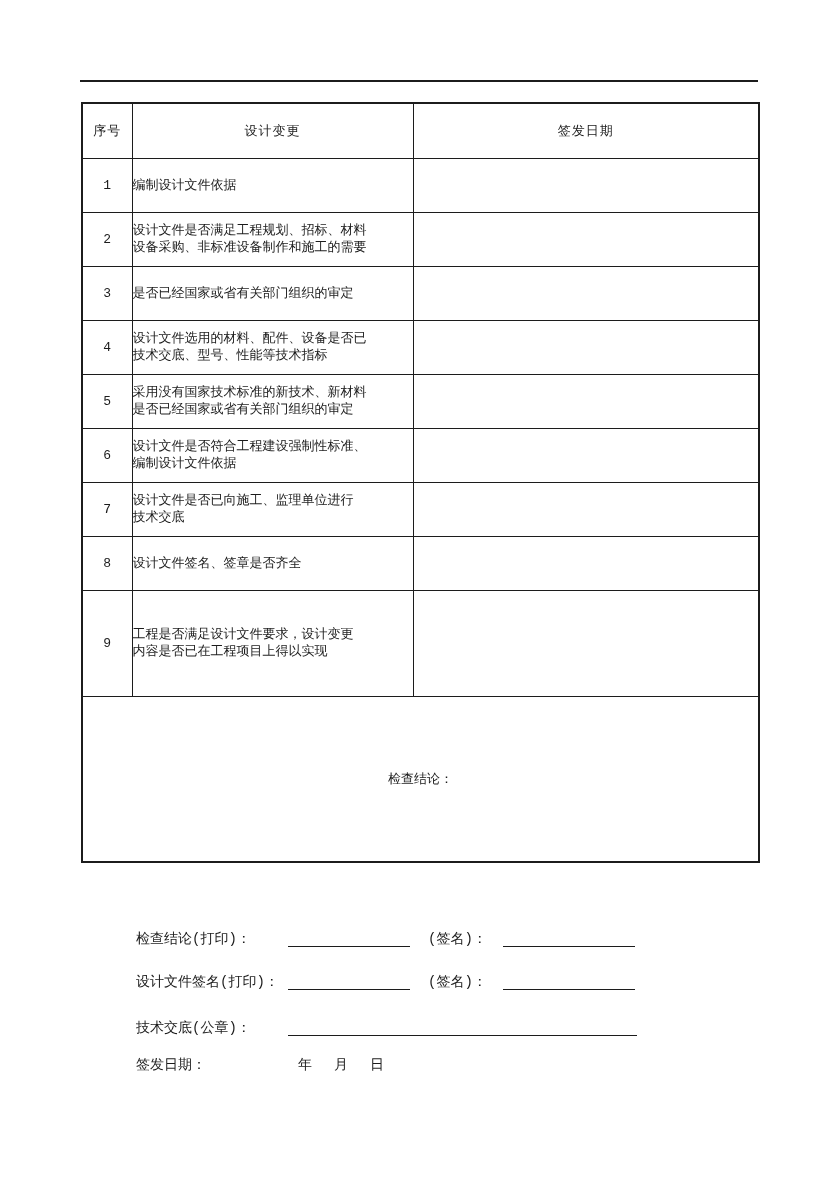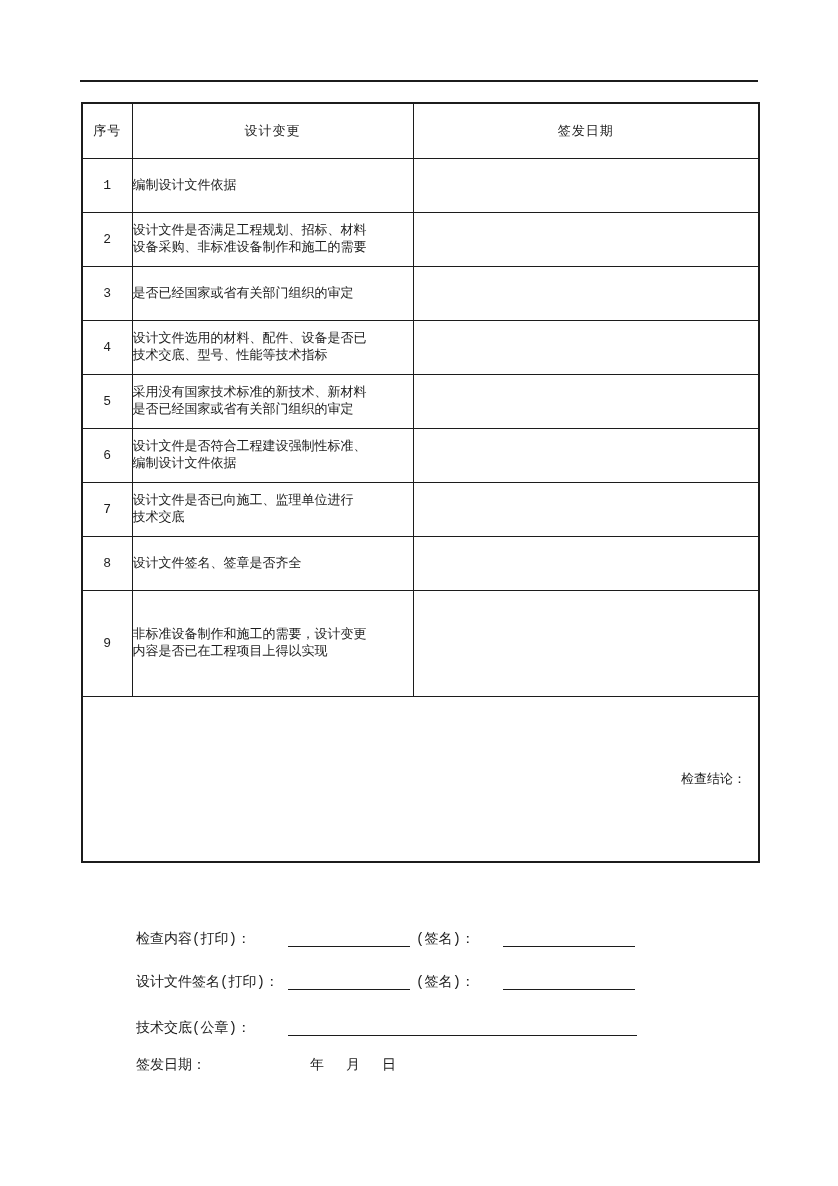--- a/index.html
+++ b/index.html
@@ -43,21 +43,21 @@
   td.c-no { text-align: center; }
   td.c-content {
     text-align: left;
     padding: 4px 8px 4px 0;
     line-height: 17px;
     white-space: pre-line;
   }
   tr.conclusion-row { height: 166px; }
   td.c-conclusion {
     vertical-align: top;
-    text-align: right;
+    text-align: center;
     padding: 13px 12px;
     font-size: 13px;
   }
   .sig-row {
     position: absolute;
     left: 136px;
     height: 18px;
     font-size: 14px;
     white-space: nowrap;
   }
@@ -67,24 +67,24 @@
     position: absolute;
     top: 0;
     height: 17px;
     border-bottom: 1px solid #1c1c1c;
   }
   .r1 { top: 930px; }
   .r2 { top: 973px; }
   .r3 { top: 1019px; }
   .r4 { top: 1056px; }
   .line-print { left: 152px; width: 122px; }
-  .sign-lab   { left: 280px; }
+  .sign-lab   { left: 292px; }
   .line-sign  { left: 367px; width: 132px; }
   .line-long  { left: 152px; width: 349px; }
-  .date-val   { left: 174px; letter-spacing: 4px; }
+  .date-val   { left: 162px; letter-spacing: 4px; }
 </style>
 </head>
 <body>
 
 <div class="page">
 
   <div class="top-rule"></div>
 
   <table class="check">
     <colgroup>
@@ -147,35 +147,35 @@
       </tr>
 
       <tr class="row">
         <td class="c-no">8</td>
         <td class="c-content">设计文件签名、签章是否齐全</td>
         <td class="c-status"></td>
       </tr>
 
       <tr class="row row-tall">
         <td class="c-no">9</td>
-        <td class="c-content">非标准设备制作和施工的需要，设计变更
+        <td class="c-content">工程是否满足设计文件要求，设计变更
 内容是否已在工程项目上得以实现</td>
         <td class="c-status"></td>
       </tr>
 
       <tr class="conclusion-row">
         <td class="c-conclusion" colspan="3">
           <span>检查结论：</span>
         </td>
       </tr>
     </tbody>
   </table>
 
   <div class="sig-row r1">
-    <span class="lab">检查内容(打印)：</span>
+    <span class="lab">检查结论(打印)：</span>
     <span class="fill-line line-print"></span>
     <span class="lab2 sign-lab">(签名)：</span>
     <span class="fill-line line-sign"></span>
   </div>
 
   <div class="sig-row r2">
     <span class="lab">设计文件签名(打印)：</span>
     <span class="fill-line line-print"></span>
     <span class="lab2 sign-lab">(签名)：</span>
     <span class="fill-line line-sign"></span>

